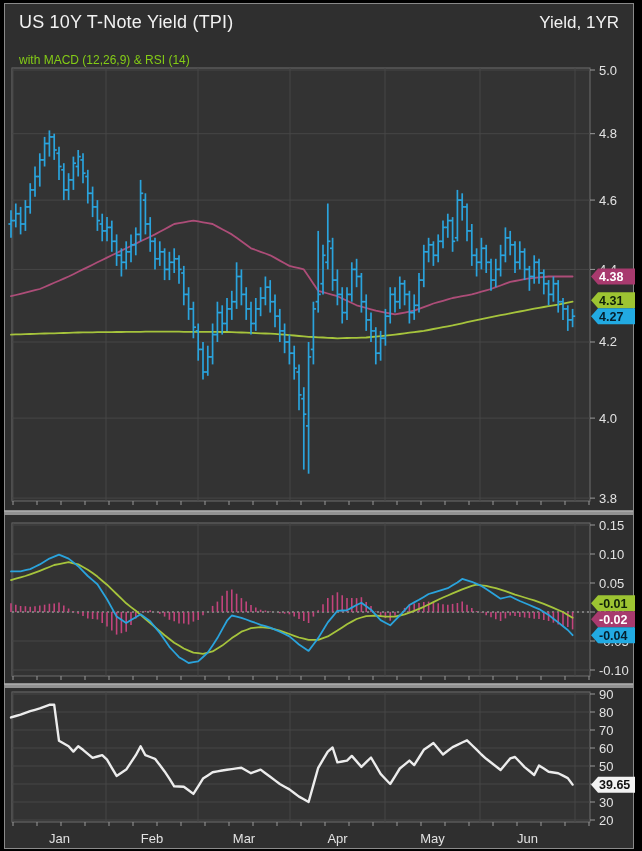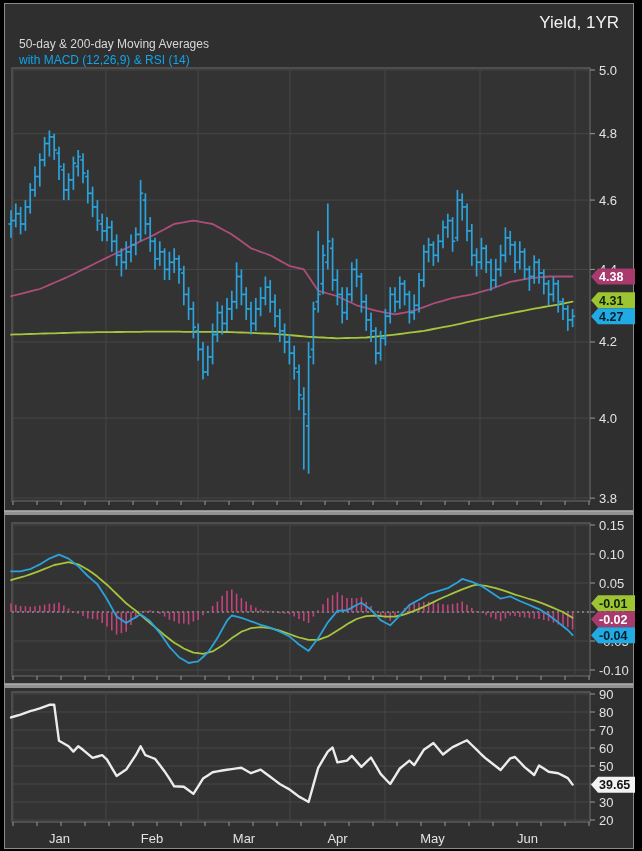--- a/index.html
+++ b/index.html
@@ -5,28 +5,28 @@
   html,body{margin:0;padding:0;background:#000;}
   body{width:642px;height:851px;position:relative;overflow:hidden;
        font-family:"Liberation Sans", sans-serif;}
   #frame{position:absolute;left:4px;top:3px;width:628px;height:844px;
          background:#2f2f2f;border:1px solid #8a8a8a;}
   #chart-svg{position:absolute;left:0;top:0;}
   .hdr{position:absolute;color:#f2f2f2;white-space:nowrap;}
   #title{left:14px;top:8px;font-size:18px;letter-spacing:.2px;}
   #range{right:14px;top:9px;font-size:17px;}
   #sub1{left:14px;top:33px;font-size:12px;color:#d8d8d8;}
-  #sub2{left:14px;top:49px;font-size:12px;color:#0ea5e9;}
+  #sub2{left:14px;top:49px;font-size:12px;color:#84cc16;}
 </style>
 </head>
 <body>
 
 <div id="frame">
+  <div id="title" class="hdr">US 10Y T-Note Yield (TPI)</div>
   <div id="range" class="hdr">Yield, 1YR</div>
-  <div id="sub1" class="hdr">50-day &amp; 200-day Moving Averages</div>
   <div id="sub2" class="hdr">with MACD (12,26,9) &amp; RSI (14)</div>
 </div>
 <svg id="chart-svg" width="642" height="851">
     <g>
       <rect x="12" y="68" width="578" height="433" fill="#333333" stroke="#6f6f6f" stroke-width="1"></rect>
       <line x1="12" y1="70.0" x2="590" y2="70.0" stroke="#474747" stroke-width="1"></line>
       <line x1="12" y1="133.7" x2="590" y2="133.7" stroke="#474747" stroke-width="1"></line>
       <line x1="12" y1="200.1" x2="590" y2="200.1" stroke="#474747" stroke-width="1"></line>
       <line x1="12" y1="269.4" x2="590" y2="269.4" stroke="#474747" stroke-width="1"></line>
       <line x1="12" y1="342.0" x2="590" y2="342.0" stroke="#474747" stroke-width="1"></line>

